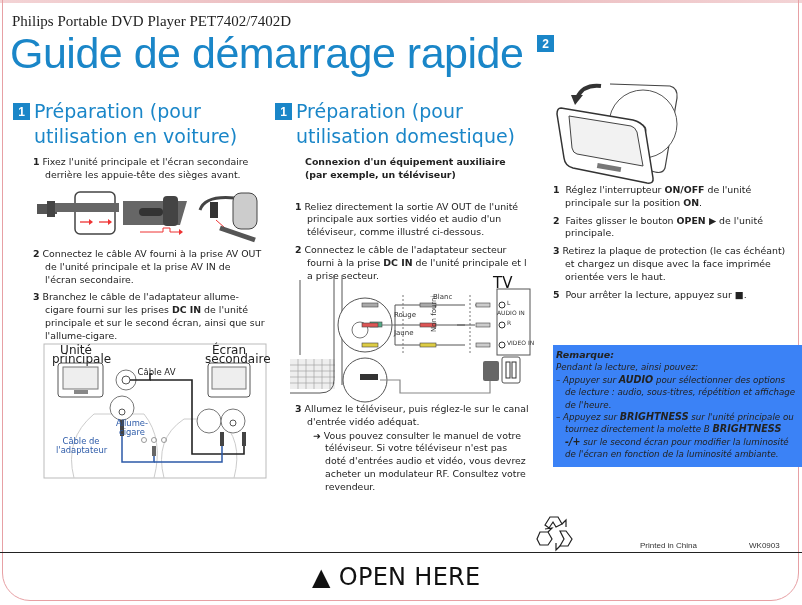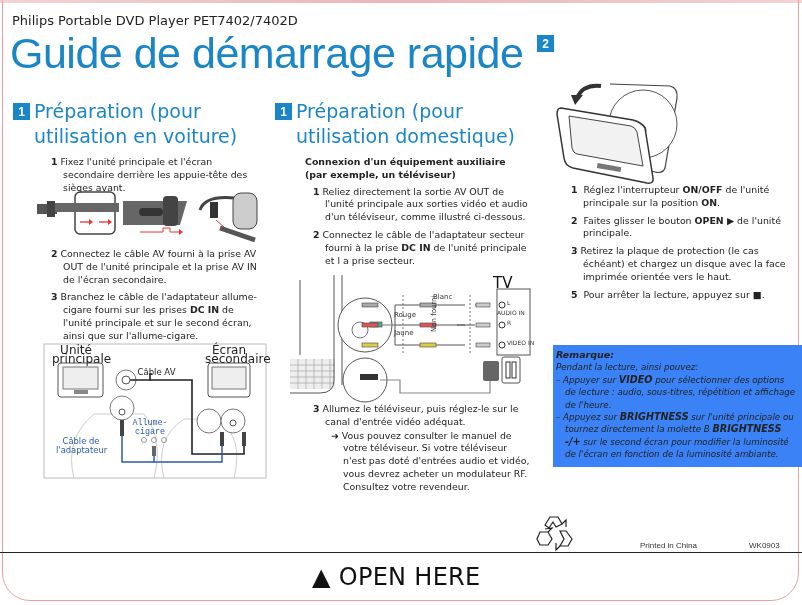--- a/index.html
+++ b/index.html
@@ -6,36 +6,36 @@
   html, body { width: 802px; height: 605px; background: #ffffff; overflow: hidden; }
   body { font-family: "DejaVu Sans", sans-serif; color: #222; position: relative; }
 
   .page-border {
     position: absolute; left: 2px; top: -2px; width: 797px; height: 603px;
     border: 1px solid #e7a0a4; border-radius: 0 0 28px 28px;
   }
   .top-tint { position:absolute; left:0; top:0; width:802px; height:3px;
     background: linear-gradient(90deg,#f3d3d5,#e9b6b9,#f3d3d5); }
 
-  .brand { position:absolute; left:12px; top:13px; font-size:13px; color:#222; }
+  .brand { position:absolute; left:12px; top:13px; font-size:15px; color:#222;font-family:Liberation Serif, serif; }
   .main-title { position:absolute; left:10px; top:29px; font-size:43px; color:#1a86c8;
     font-family:"Liberation Sans", sans-serif; letter-spacing:-0.5px; white-space:nowrap; }
 
   .sec-head { position:absolute; display:flex; align-items:flex-start; }
   .badge { background:#1a86c8; color:#fff; font-weight:bold; font-size:12px;
     width:17px; height:17px; display:flex; align-items:center; justify-content:center;
     font-family:"Liberation Sans", sans-serif; margin-top:4px; margin-right:4px; flex:none; }
   .sec-title { color:#1a86c8; font-size:19px; line-height:25px; font-family:"DejaVu Sans", sans-serif; }
 
   .steps { position:absolute; font-size:9.4px; line-height:12.8px; color:#222; }
-  .step { margin-bottom:5px; padding-left:12px; text-indent:-12px;margin-left:18px; }
+  .step { margin-bottom:5px; padding-left:12px; text-indent:-12px; }
   .step .num { font-weight:bold; }
   .step b { font-weight:bold; }
   .sub { padding-left:18px; text-indent:-12px; margin-top:1px; }
-  .intro { font-weight:bold; margin-bottom:4px; padding-left:10px; }
+  .intro { font-weight:bold; margin-bottom:19px; padding-left:10px; }
 
   .note { position:absolute; left:553px; top:345px; width:256px; height:122px;
     background:#3b82f6; padding:4px 12px 4px 3px; font-style:italic; font-size:8.7px; line-height:12.4px; color:#222; }
   .note .nt { font-weight:bold; font-size:9.5px; }
   .note .li { padding-left:9px; text-indent:-9px; }
   .note b { font-weight:bold; font-size:9.6px; }
 
   .rule { position:absolute; left:0; top:552px; width:802px; height:1px; background:#222; }
   .open-here { position:absolute; left:312px; top:563px; font-size:24px; color:#111;
     font-family:"DejaVu Sans", sans-serif; letter-spacing:0.3px; }
@@ -118,21 +118,21 @@
   <polyline points="106,36 148,36 148,110 200,110 200,92" fill="none" stroke="#222" stroke-width="1.6"></polyline>
   <polyline points="78,76 78,118 110,118 110,112" fill="none" stroke="#2c5aa8" stroke-width="1.5"></polyline>
   <polyline points="110,118 178,118 178,90" fill="none" stroke="#2c5aa8" stroke-width="1.5"></polyline>
   <rect x="76" y="76" width="4" height="16" fill="#444"></rect>
   <rect x="176" y="88" width="4" height="14" fill="#444"></rect>
   <rect x="198" y="88" width="4" height="14" fill="#444"></rect>
 </svg>
 <div class="lbl" style="left:52px; top:346px; width:48px;">Unité principale</div>
 <div class="lbl" style="left:205px; top:346px; width:48px;">Écran secondaire</div>
 <div class="lbl" style="left:134px; top:368px; width:45px; font-size:8.5px;">Câble AV</div>
-<div class="lbl blue" style="left:132px; top:419px; width:36px;font-family:Liberation Mono, monospace;">Allume-cigare</div>
+<div class="lbl blue" style="left:114px; top:419px; width:36px;">Allume-cigare</div>
 <div class="lbl blue" style="left:56px; top:437px; width:50px;">Câble de l'adaptateur</div>
 
 <div class="sec-head" style="left:275px; top:99px;">
   <span class="badge">1</span>
   <div class="sec-title">
     <div>Préparation (pour</div>
     <div>utilisation domestique)</div>
   </div>
 </div>
 
@@ -240,21 +240,21 @@
 <div class="steps" style="left:553px; top:184px; width:240px;">
   <div class="step"><span class="num">1</span>&nbsp; <span>Réglez l'interrupteur </span><b>ON/OFF</b><span> de l'unité principale sur la position </span><b>ON</b><span>.</span></div>
   <div class="step"><span class="num">2</span>&nbsp; <span>Faites glisser le bouton </span><b>OPEN ▶</b><span> de l'unité principale.</span></div>
   <div class="step"><span class="num">3</span> <span>Retirez la plaque de protection (le cas échéant) et chargez un disque avec la face imprimée orientée vers le haut.</span></div>
   <div class="step"><span class="num">5</span>&nbsp; <span>Pour arrêter la lecture, appuyez sur </span><b>■</b><span>.</span></div>
 </div>
 
 <div class="note">
   <div class="nt">Remarque:</div>
   <div>Pendant la lecture, ainsi pouvez:</div>
-  <div class="li"><span>– Appuyer sur </span><b>VIDEO</b><span> pour sélectionner des options de lecture : audio, sous-titres, répétition et affichage de l'heure.</span></div>
+  <div class="li"><span>– Appuyer sur </span><b>AUDIO</b><span> pour sélectionner des options de lecture : audio, sous-titres, répétition et affichage de l'heure.</span></div>
   <div class="li"><span>– Appuyez sur </span><b>BRIGHTNESS</b><span> sur l'unité principale ou tournez directement la molette B </span><b>BRIGHTNESS -/+</b><span> sur le second écran pour modifier la luminosité de l'écran en fonction de la luminosité ambiante.</span></div>
 </div>
 
 <svg style="left:536px; top:513px;" width="40" height="38">
   <g fill="none" stroke="#222" stroke-width="1.2">
     <polygon points="14,4 22,4 26,11 20,14 17,9 13,15 9,12"></polygon>
     <polygon points="4,19 12,19 16,26 12,32 4,32 1,26"></polygon>
     <polygon points="24,18 30,18 36,26 32,33 24,33 28,26"></polygon>
     <polyline points="26,11 30,7 30,14"></polyline>
     <polyline points="12,19 16,15 9,16"></polyline>

